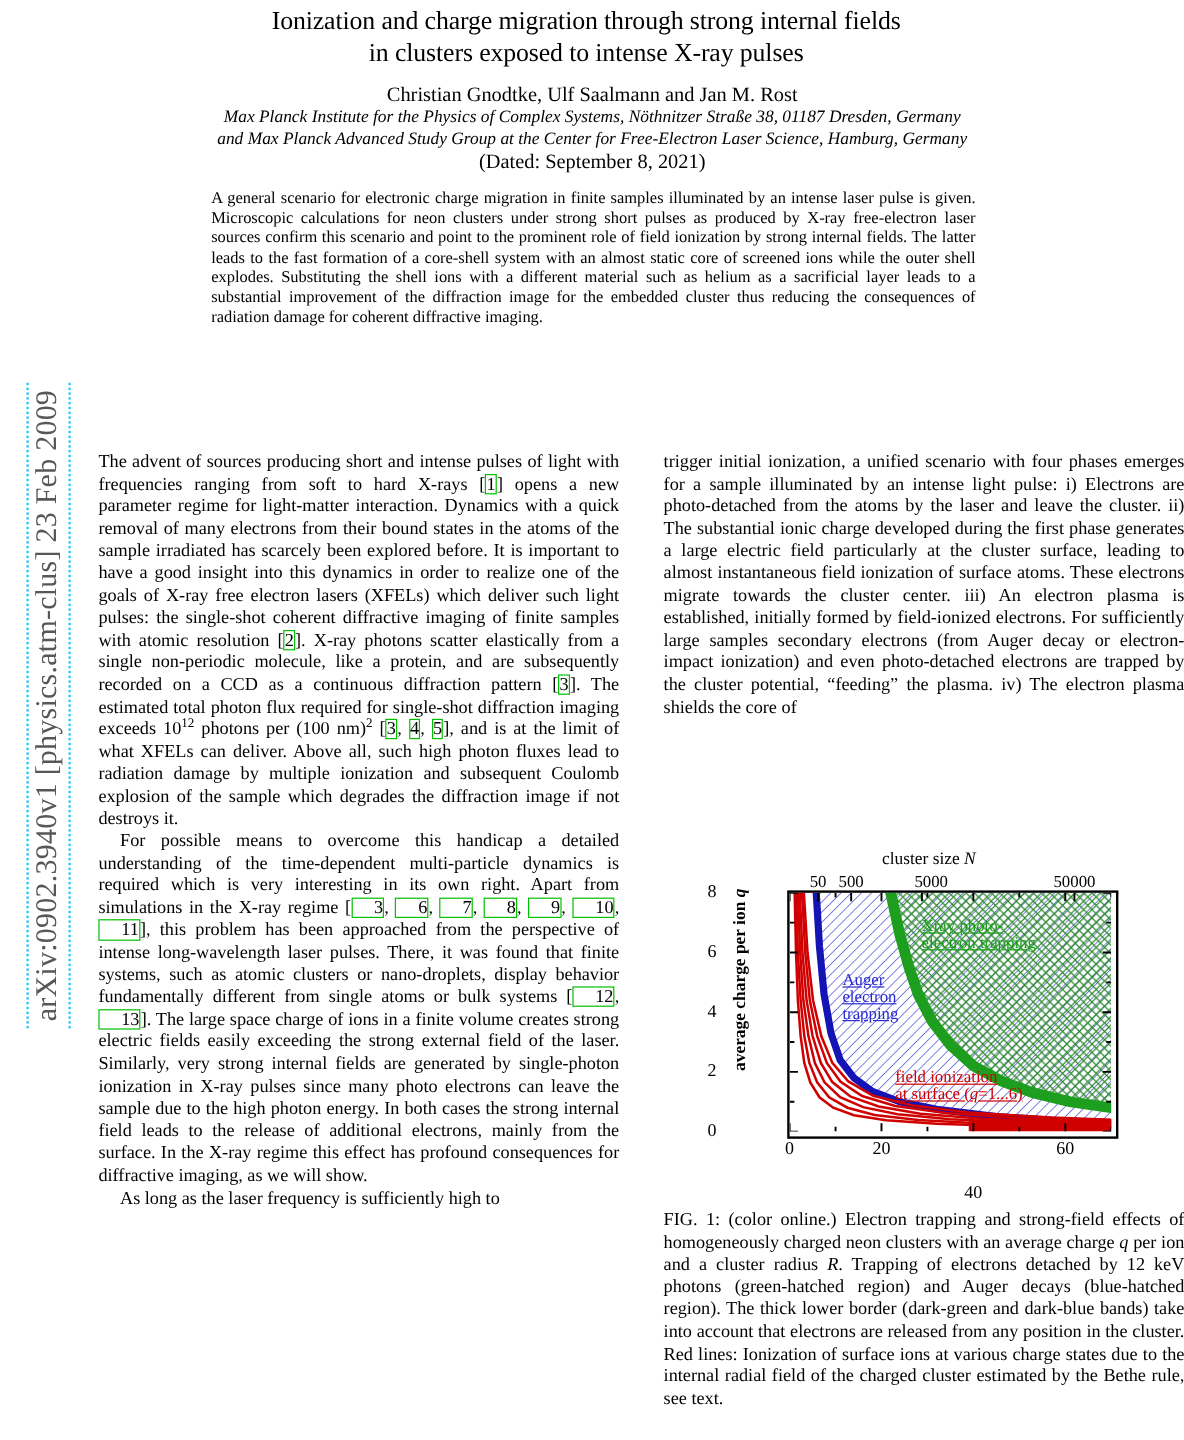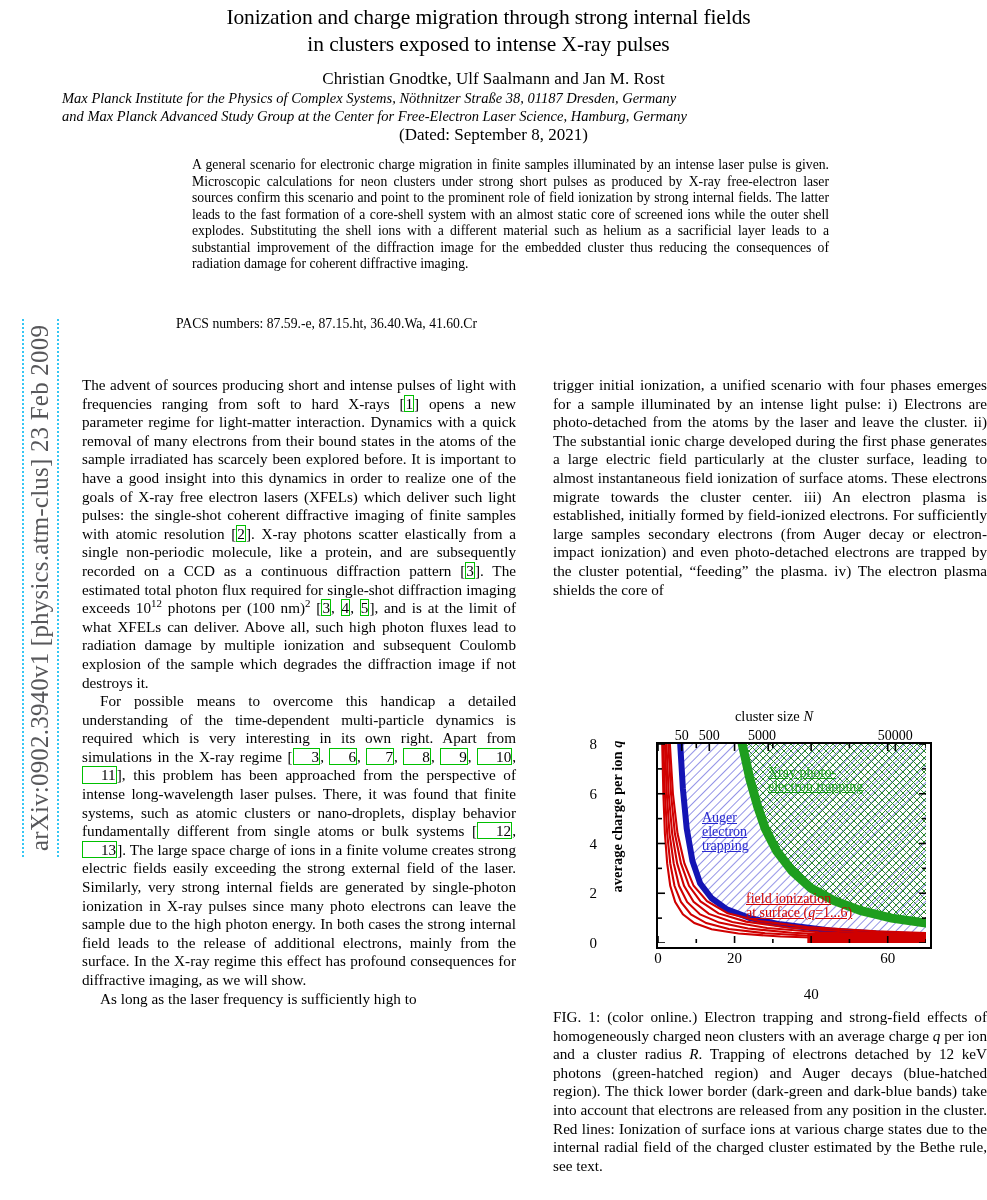--- a/index.html
+++ b/index.html
@@ -35,32 +35,32 @@
     position:absolute;left:135px;top:4px;width:707px;
     text-align:center;font-weight:normal;font-size:21.5px;line-height:27px;
     letter-spacing:-0.1px;
   }
   .authors{
     position:absolute;left:140px;top:68px;width:707px;
     text-align:center;font-size:17px;line-height:22px;
   }
   .affil{
     position:absolute;left:62px;top:90px;width:863px;
-    font-style:italic;font-size:14.5px;line-height:17.5px;
+    text-align:center;font-style:italic;font-size:14.5px;line-height:17.5px;
   }
   .dated{
     position:absolute;left:140px;top:125px;width:707px;
     text-align:center;font-size:17px;
   }
 
   
   .abstract{
     position:absolute;left:176px;top:157px;width:637px;
     font-size:13.7px;line-height:16.55px;text-align:justify;
-    -webkit-hyphens:auto;hyphens:auto;margin-left:16px;
+    -webkit-hyphens:auto;hyphens:auto;
   }
   .pacs{
     position:absolute;left:176px;top:316px;width:637px;
     font-size:13.7px;
   }
 
   
   .col{
     position:absolute;top:376px;width:434px;
     font-size:15.2px;line-height:18.6px;text-align:justify;
@@ -141,21 +141,20 @@
   <div class="authors">Christian Gnodtke, Ulf Saalmann and Jan M. Rost</div>
 
   <div class="affil">
     <div>Max Planck Institute for the Physics of Complex Systems, Nöthnitzer Straße 38, 01187 Dresden, Germany</div>
     <div>and Max Planck Advanced Study Group at the Center for Free-Electron Laser Science, Hamburg, Germany</div>
   </div>
 
   <div class="dated">(Dated: September 8, 2021)</div>
 
   <div class="abstract">A general scenario for electronic charge migration in finite samples illuminated by an intense laser pulse is given. Microscopic calculations for neon clusters under strong short pulses as produced by X-ray free-electron laser sources confirm this scenario and point to the prominent role of field ionization by strong internal fields. The latter leads to the fast formation of a core-shell system with an almost static core of screened ions while the outer shell explodes. Substituting the shell ions with a different material such as helium as a sacrificial layer leads to a substantial improvement of the diffraction image for the embedded cluster thus reducing the consequences of radiation damage for coherent diffractive imaging.</div>
-  <div class="pacs">PACS numbers: 87.59.-e, 87.15.ht, 36.40.Wa, 41.60.Cr</div>
 
   <div class="col" id="col-left">
     <p class="first"><span>The advent of sources producing short and intense pulses of light with frequencies ranging from soft to hard X-rays [</span><span class="cite">1</span><span>] opens a new parameter regime for light-matter interaction. Dynamics with a quick removal of many electrons from their bound states in the atoms of the sample irradiated has scarcely been explored before. It is important to have a good insight into this dynamics in order to realize one of the goals of X-ray free electron lasers (XFELs) which deliver such light pulses: the single-shot coherent diffractive imaging of finite samples with atomic resolution [</span><span class="cite">2</span><span>]. X-ray photons scatter elastically from a single non-periodic molecule, like a protein, and are subsequently recorded on a CCD as a continuous diffraction pattern [</span><span class="cite">3</span><span>]. The estimated total photon flux required for single-shot diffraction imaging exceeds 10</span><sup>12</sup><span> photons per (100 nm)</span><sup>2</sup><span> [</span><span class="cite">3</span><span>, </span><span class="cite">4</span><span>, </span><span class="cite">5</span><span>], and is at the limit of what XFELs can deliver. Above all, such high photon fluxes lead to radiation damage by multiple ionization and subsequent Coulomb explosion of the sample which degrades the diffraction image if not destroys it.</span></p>
 
     <p><span>For possible means to overcome this handicap a detailed understanding of the time-dependent multi-particle dynamics is required which is very interesting in its own right. Apart from simulations in the X-ray regime [</span><span id="cites-group-1"><span class="cite">3</span><span>, </span><span class="cite">6</span><span>, </span><span class="cite">7</span><span>, </span><span class="cite">8</span><span>, </span><span class="cite">9</span><span>, </span><span class="cite">10</span><span>, </span><span class="cite">11</span></span><span>], this problem has been approached from the perspective of intense long-wavelength laser pulses. There, it was found that finite systems, such as atomic clusters or nano-droplets, display behavior fundamentally different from single atoms or bulk systems [</span><span id="cites-group-2"><span class="cite">12</span><span>, </span><span class="cite">13</span></span><span>]. The large space charge of ions in a finite volume creates strong electric fields easily exceeding the strong external field of the laser. Similarly, very strong internal fields are generated by single-photon ionization in X-ray pulses since many photo electrons can leave the sample due to the high photon energy. In both cases the strong internal field leads to the release of additional electrons, mainly from the surface. In the X-ray regime this effect has profound consequences for diffractive imaging, as we will show.</span></p>
 
     <p>As long as the laser frequency is sufficiently high to</p>
   </div>
 
   <div class="col" id="col-right">
@@ -165,21 +164,21 @@
   <div id="figure">
     <div id="plot-wrap">
 
       <div class="ax-top-title">
         <span>cluster size <i>N</i></span>
       </div>
 
       <div id="toplabels">
           <div class="toplab" style="left: 72.7371px;">50</div>
           <div class="toplab" style="left: 100.303px;">500</div>
-          <div class="toplab" style="left: 153px;">5000</div>
+          <div class="toplab" style="left: 167px;">5000</div>
           <div class="toplab" style="left: 286.371px;">50000</div>
         </div>
       <div id="botlabels">
           <div class="botlab" style="left: 49px;">0</div>
           <div class="botlab" style="left: 125.571px;">20</div>
           <div class="botlab" style="left: 202.143px; margin-top: 36px;">40</div>
           <div class="botlab" style="left: 278.714px;">60</div>
         </div>
       <div id="leftlabels">
           <div class="leftlab" style="top: 235px;">0</div>

